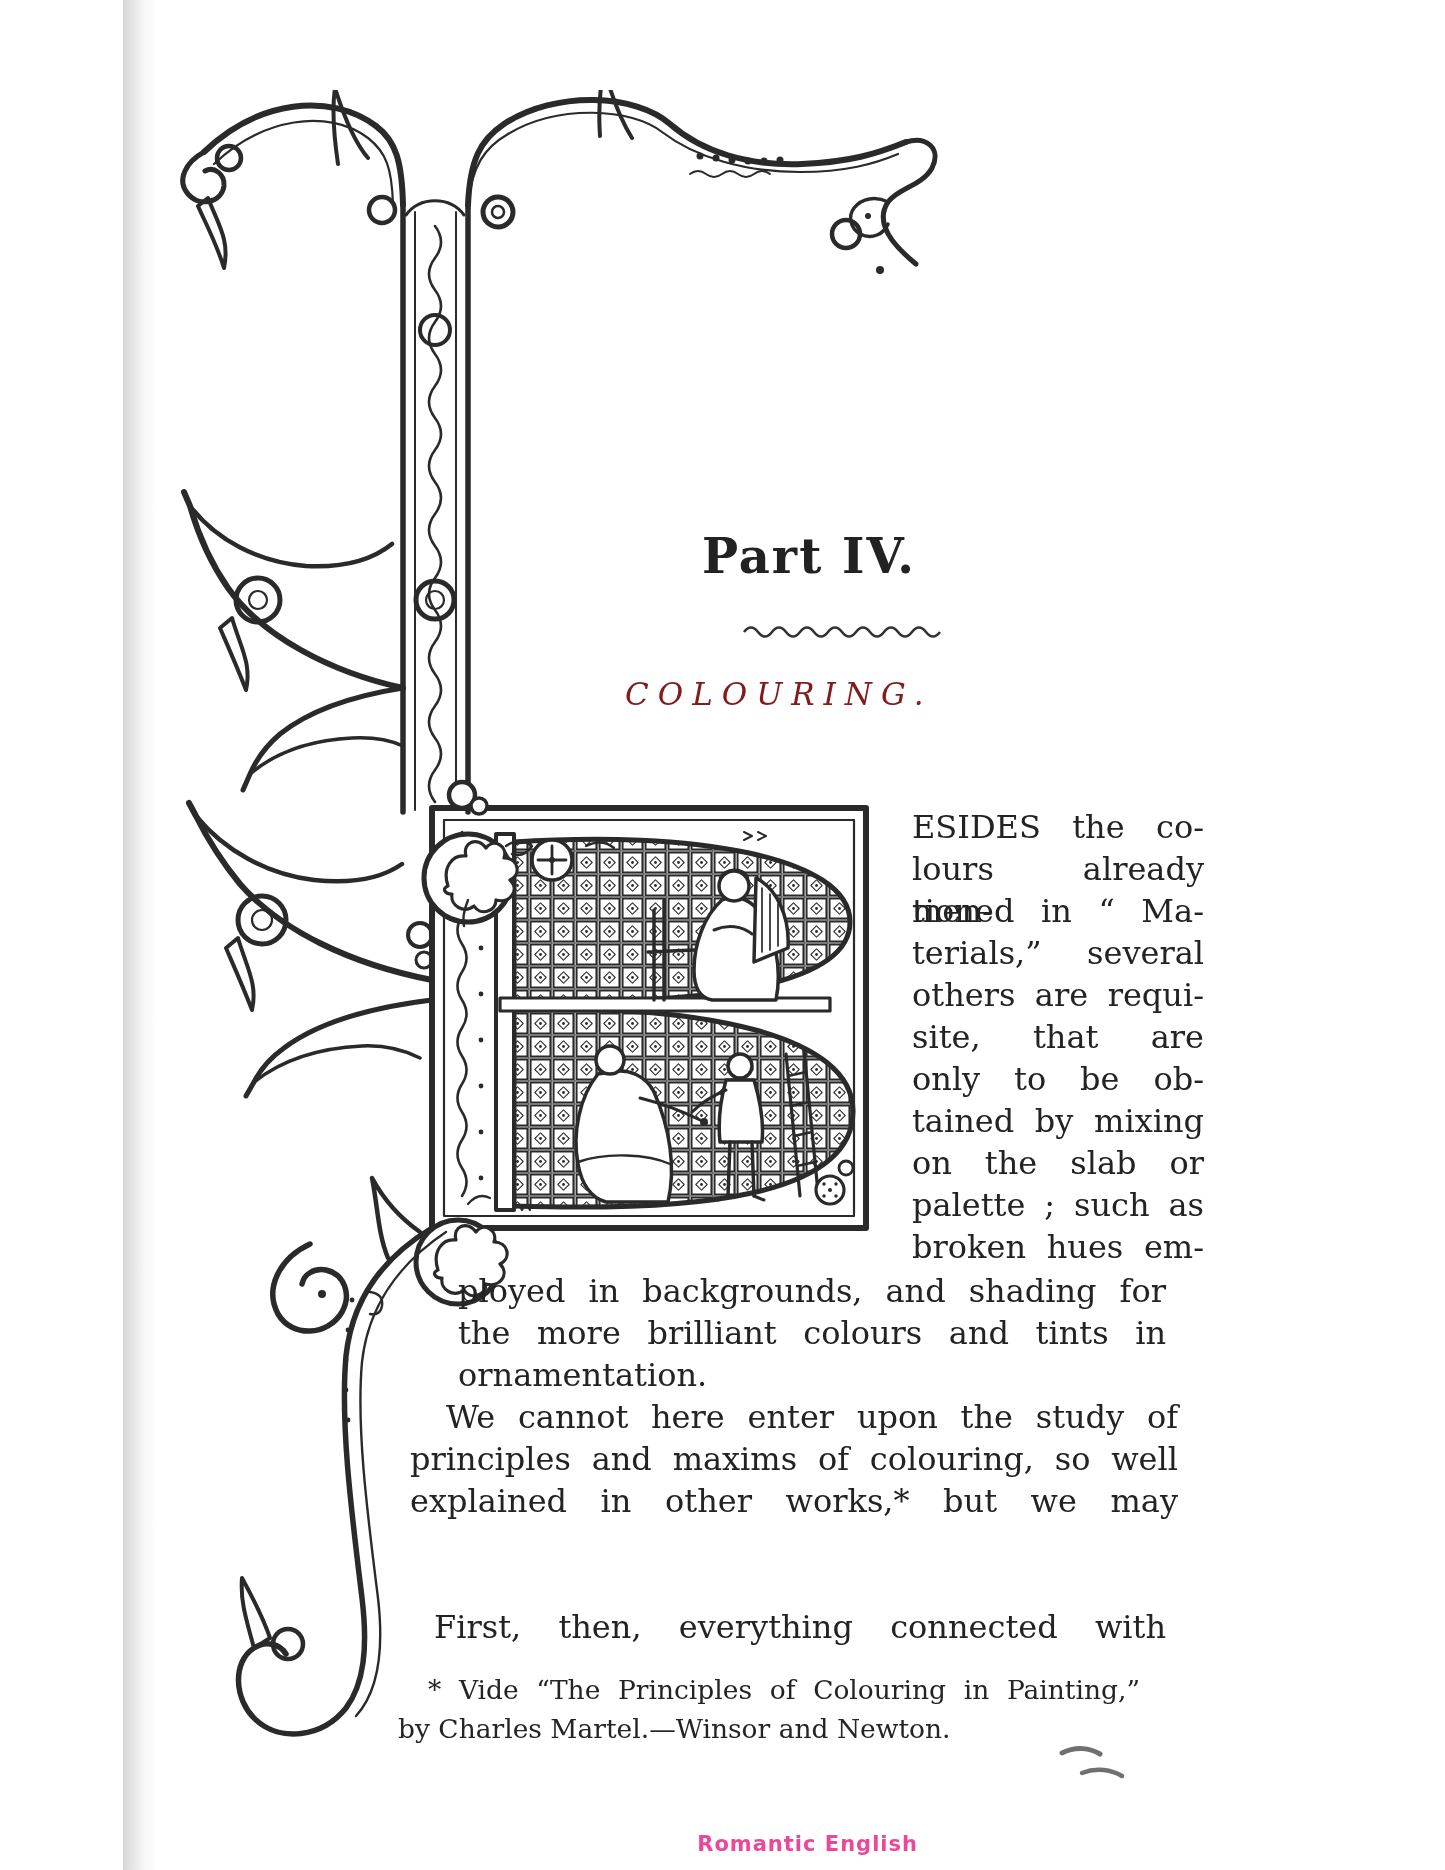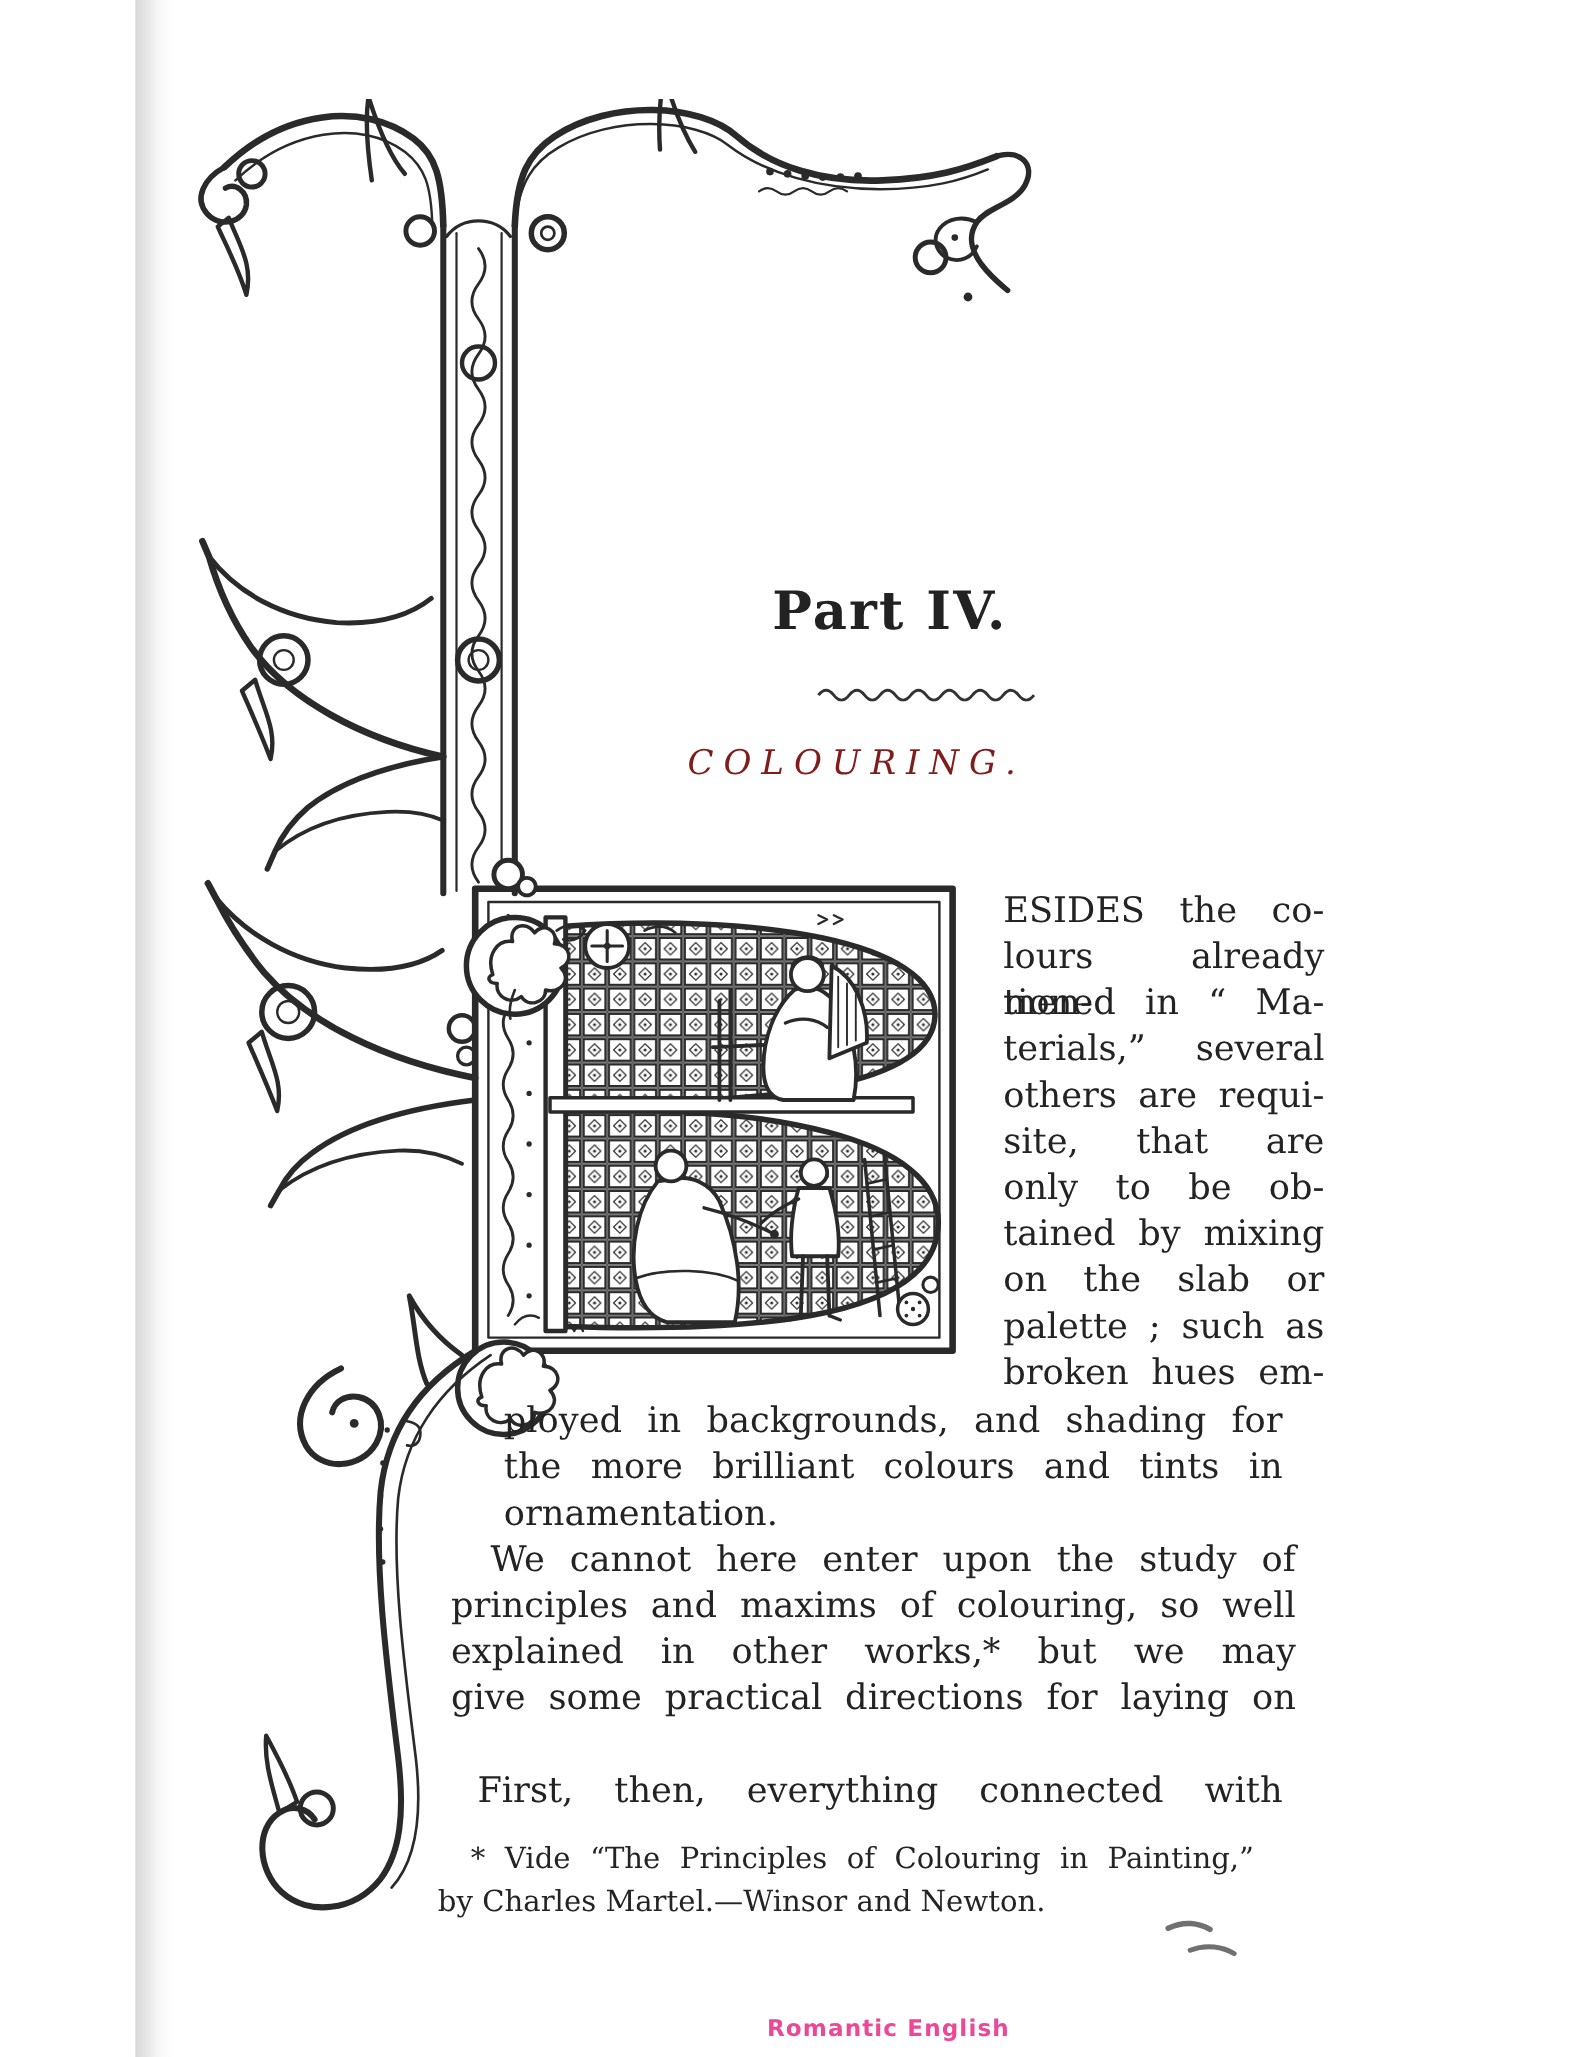--- a/index.html
+++ b/index.html
@@ -232,21 +232,20 @@
   <div class="wrap-block">
     <div class="tline">ployed in backgrounds, and shading for</div>
     <div class="tline">the more brilliant colours and tints in</div>
     <div class="tline flush">ornamentation.</div>
   </div>
 
   <div class="para2-block">
     <div class="tline indent">We cannot here enter upon the study of</div>
     <div class="tline">principles and maxims of colouring, so well</div>
     <div class="tline">explained in other works,* but we may</div>
-    <div class="tline">give some practical directions for laying on</div>
   </div>
 
   <div class="para3-block">
     <div class="tline indent">First, then, everything connected with</div>
   </div>
 
   <div class="footnote-block">
     <div class="fline indent">* Vide “The Principles of Colouring in Painting,”</div>
     <div class="fline flush">by Charles Martel.—Winsor and Newton.</div>
   </div>

